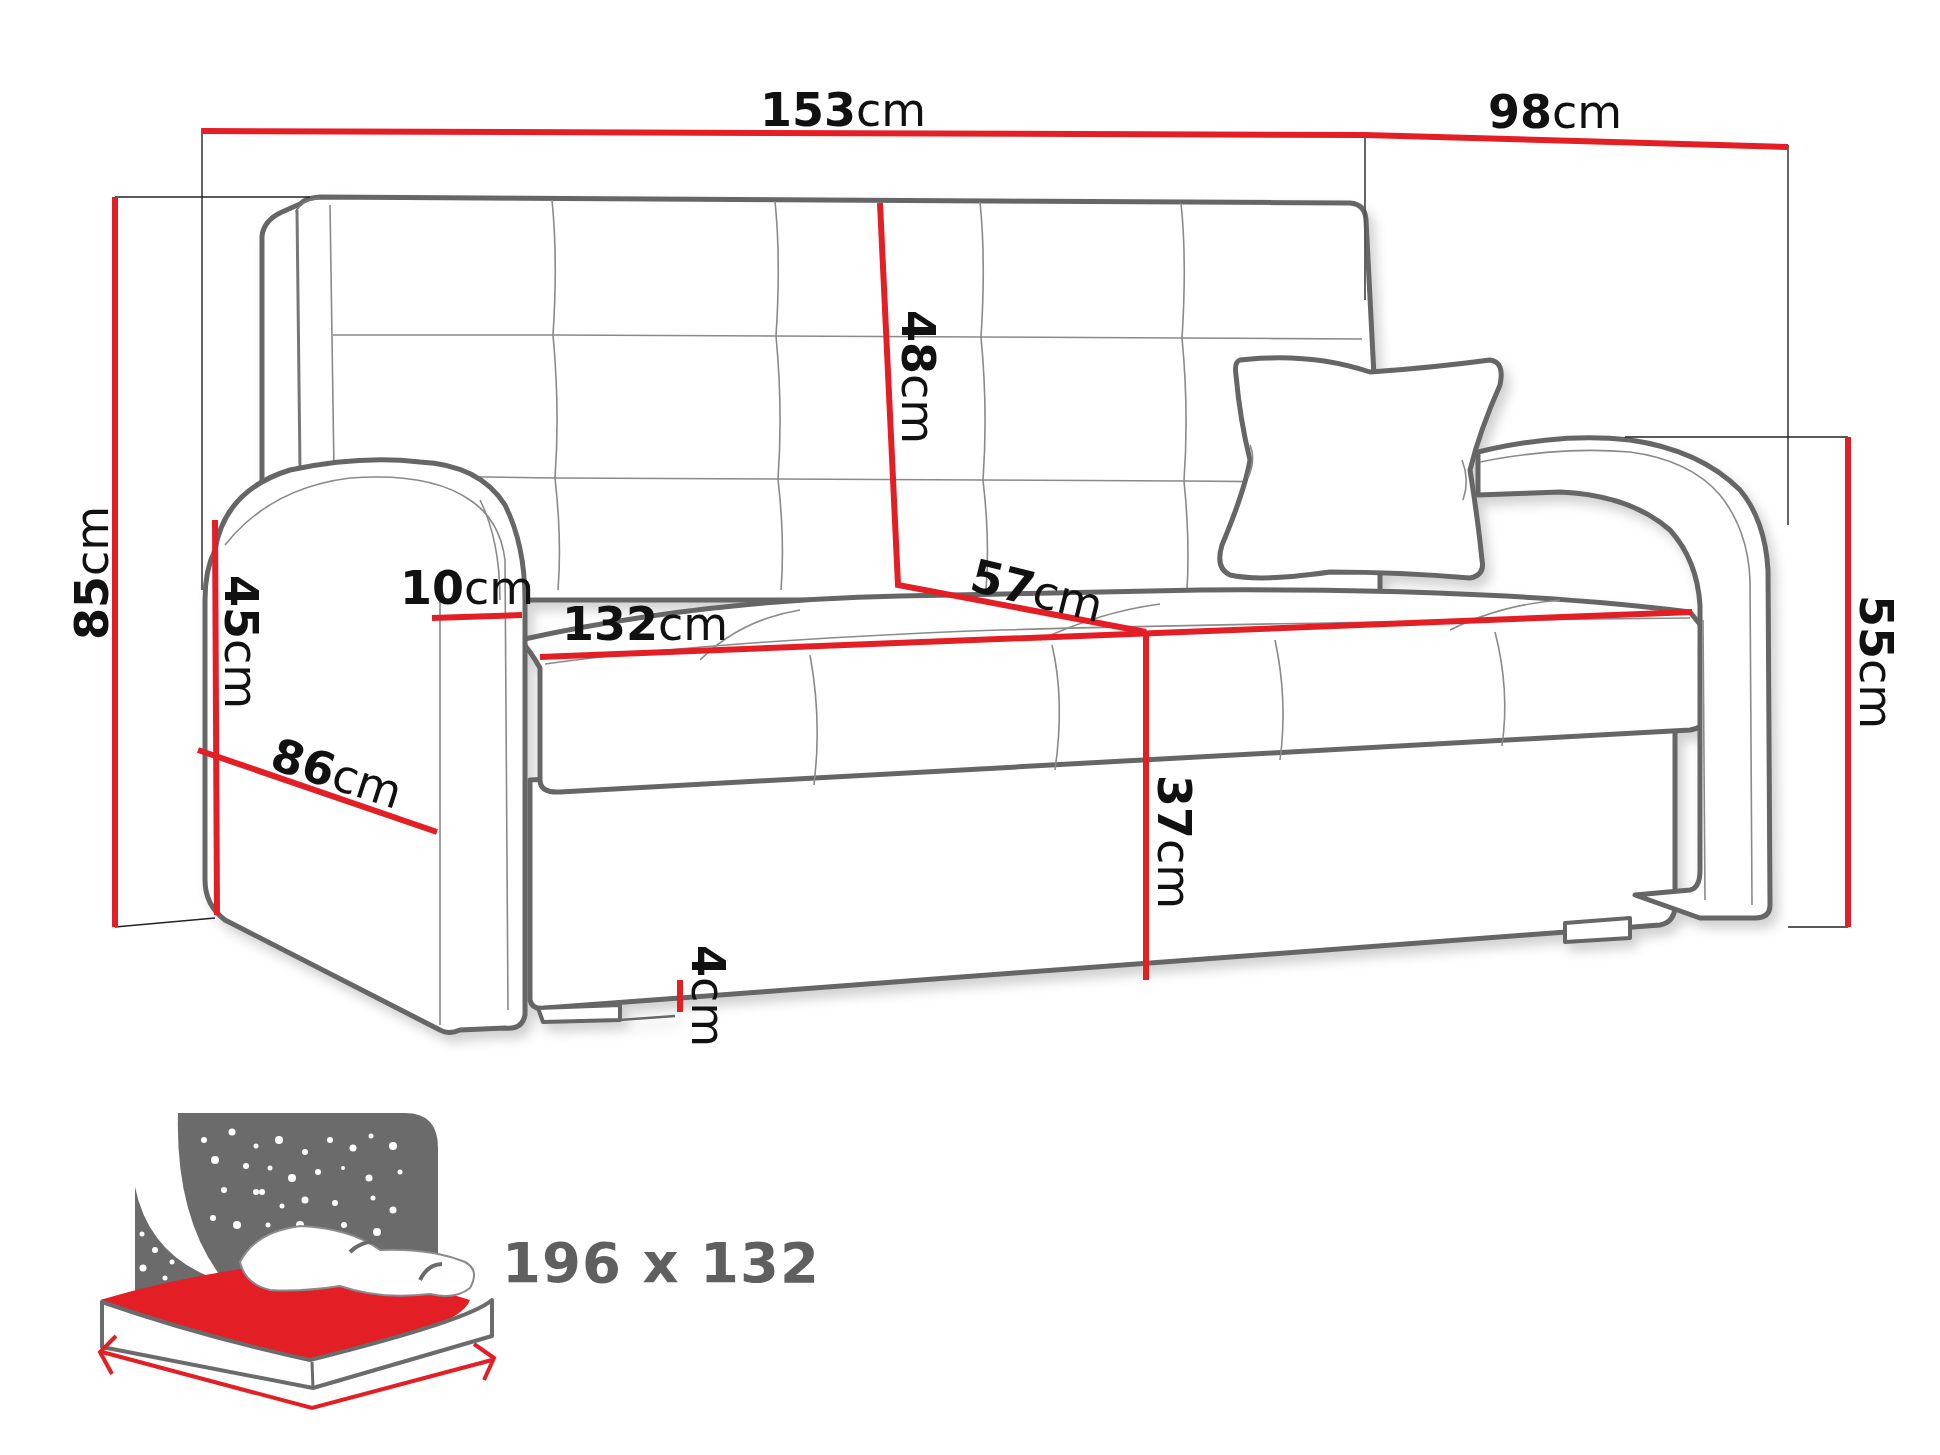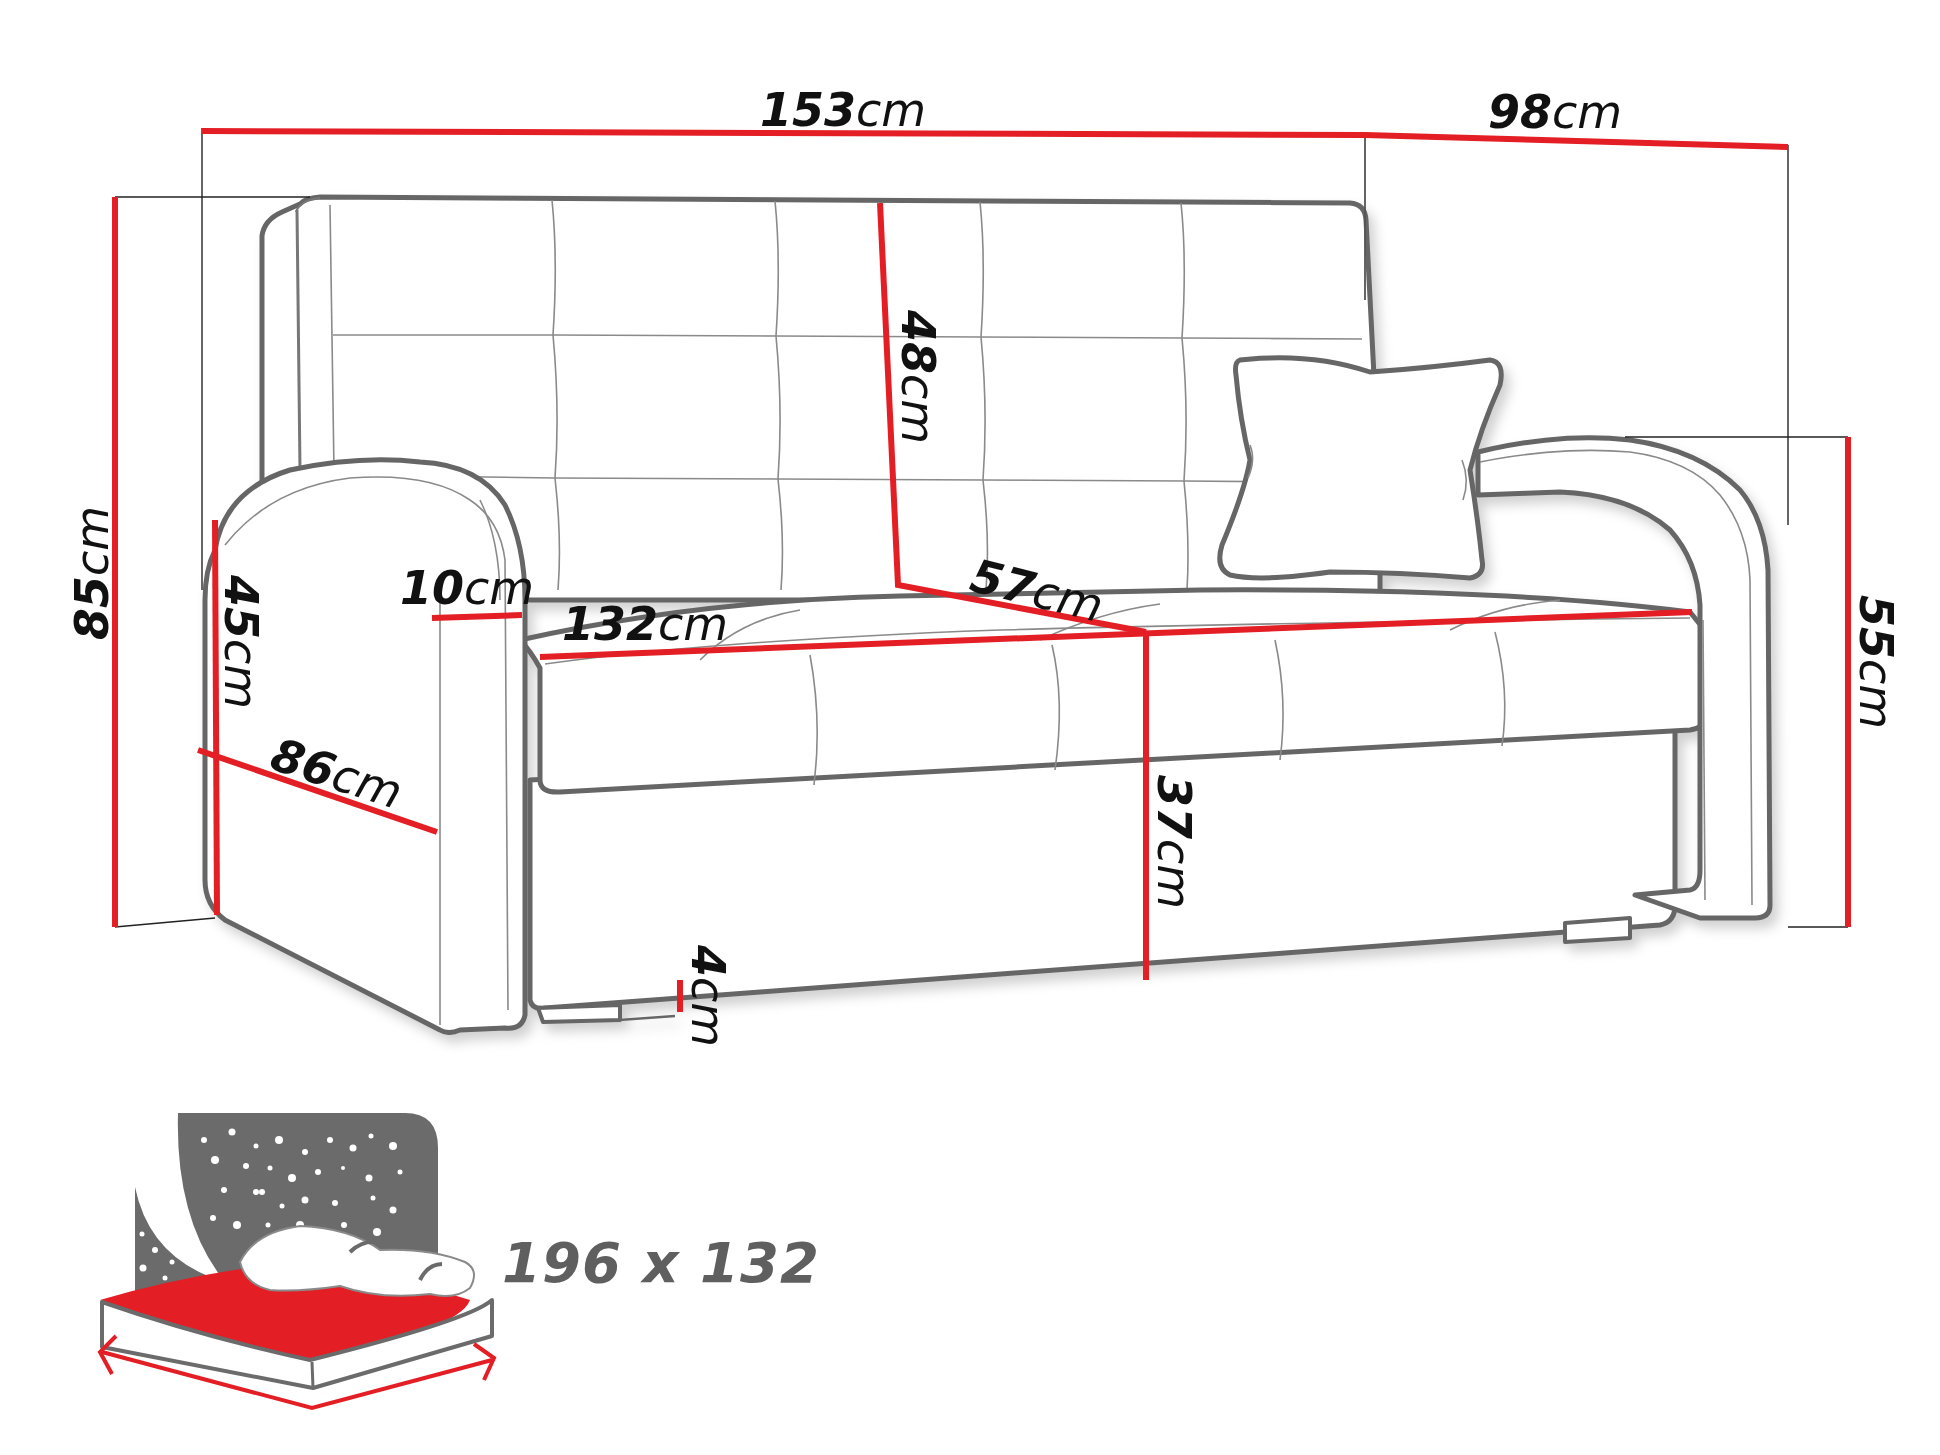--- a/index.html
+++ b/index.html
@@ -1,17 +1,17 @@
 <!DOCTYPE html>
 <html><head>
 <meta charset="utf-8">
 <style>
   html,body{margin:0;padding:0;background:#ffffff;}
   body{width:1940px;height:1455px;overflow:hidden;position:relative;font-family:"Liberation Sans","DejaVu Sans",sans-serif;}
-  #stage{position:absolute;left:0;top:0;width:1940px;height:1443px;font-style:italic;}
+  #stage{position:absolute;left:0;top:0;width:1940px;height:1443px;}
   svg{display:block;}
   .olw{fill:#ffffff;stroke:#666666;stroke-width:5;stroke-linejoin:round;stroke-linecap:round;}
   .thin{fill:none;stroke:#8a8a8a;stroke-width:1.6;}
   .ext{fill:none;stroke:#555555;stroke-width:1.8;}
   .ext-dark{fill:none;stroke:#222222;stroke-width:1.6;}
   .dim{fill:none;stroke:#e31e24;stroke-width:6;stroke-linecap:butt;}
   .lbl{font-family:"DejaVu Sans","Liberation Sans",sans-serif;font-size:46px;fill:#111111;}
   .lbl .num{font-weight:bold;}
   .lbl .unit{font-weight:normal;}
   .bedtxt{font-family:"DejaVu Sans","Liberation Sans",sans-serif;font-size:56px;fill:#5f5f5f;font-weight:bold;letter-spacing:1px;}

